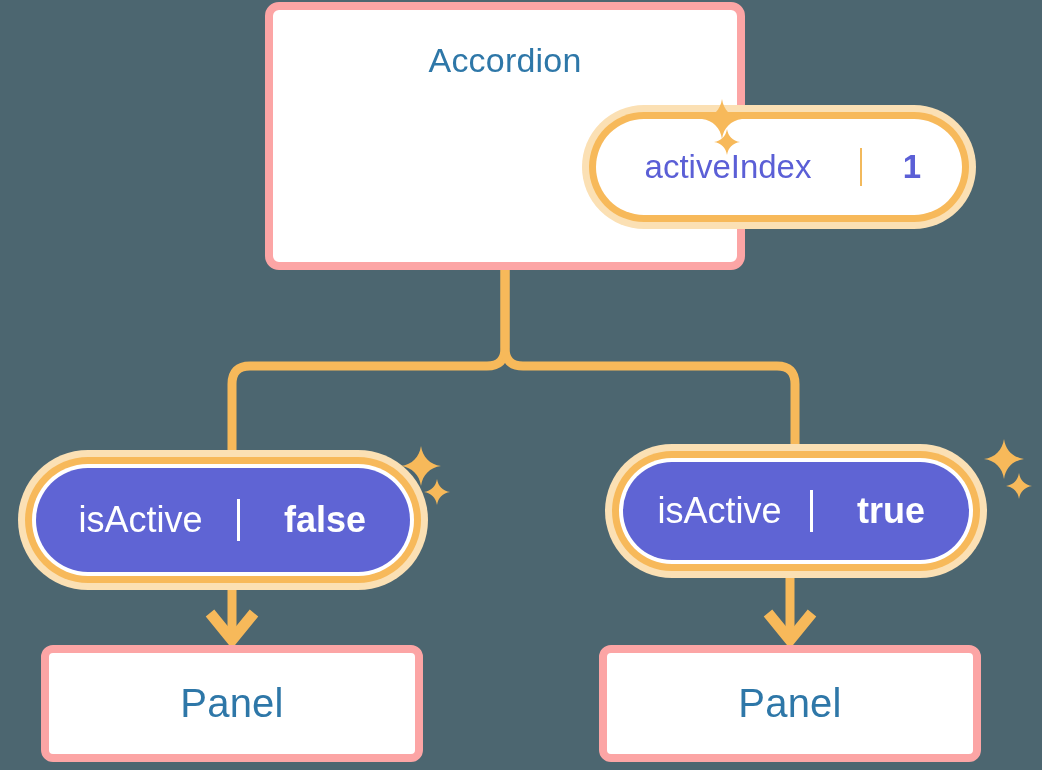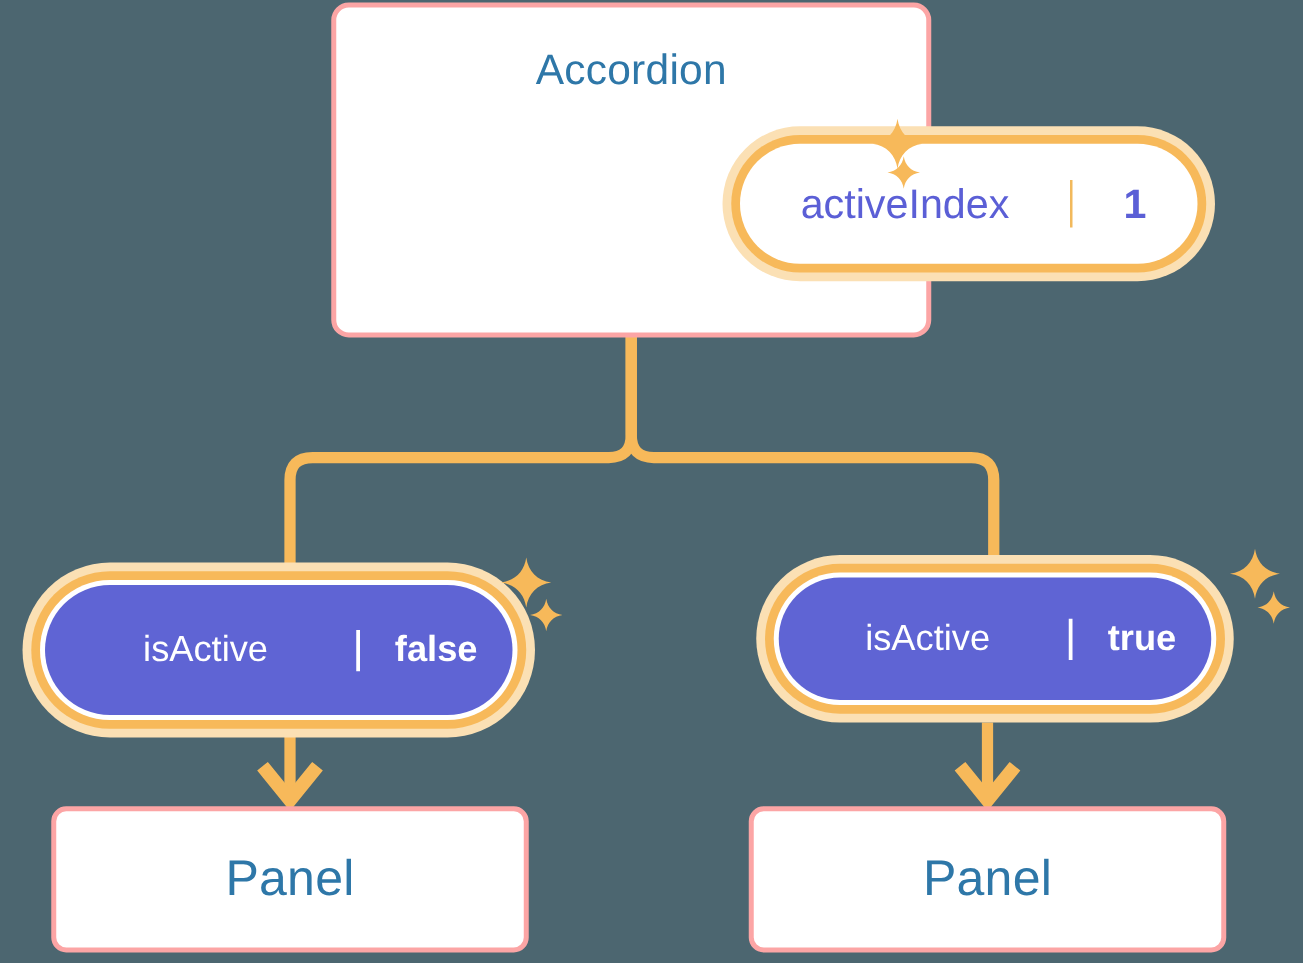--- a/index.html
+++ b/index.html
@@ -27,21 +27,21 @@
     width: 1042px;
     height: 770px;
     pointer-events: none;
   }
 
   
   .card {
     position: absolute;
     box-sizing: border-box;
     background: #ffffff;
-    border: 4px solid #fca5a5;
+    border: 8px solid #fca5a5;
     border-radius: 14px;
   }
   .card-title {
     color: #2e77a8;
     font-size: 34px;
     font-weight: 400;
     letter-spacing: .2px;
     text-align: center;
     white-space: nowrap;
   }
@@ -136,25 +136,25 @@
   #pill-accordion .pill-key { flex: 0 0 264px; font-weight: 400; }
   #pill-accordion .pill-val {
     flex: 1 1 auto;
     font-weight: 700;
     border-left: 2px solid #f2b95c;
   }
 
   
   .pill-filled .pill-body { inset: 18px; background: #5f64d4; }
   .pill-filled .pill-key,
-  .pill-filled .pill-val { color: #ffffff; font-size: 29px; }
+  .pill-filled .pill-val { color: #ffffff; font-size: 36px; }
   .pill-filled .pill-key { flex: 1 1 auto; font-weight: 400; }
   .pill-filled .pill-val {
     flex: 0 0 auto;
-    padding: 0 28px;
+    padding: 0 44px;
     font-weight: 700;
     border-left: 3px solid #ffffff;
   }
 
   #pill-left {
     left: 18px;
     top: 450px;
     width: 410px;
     height: 140px;
   }

